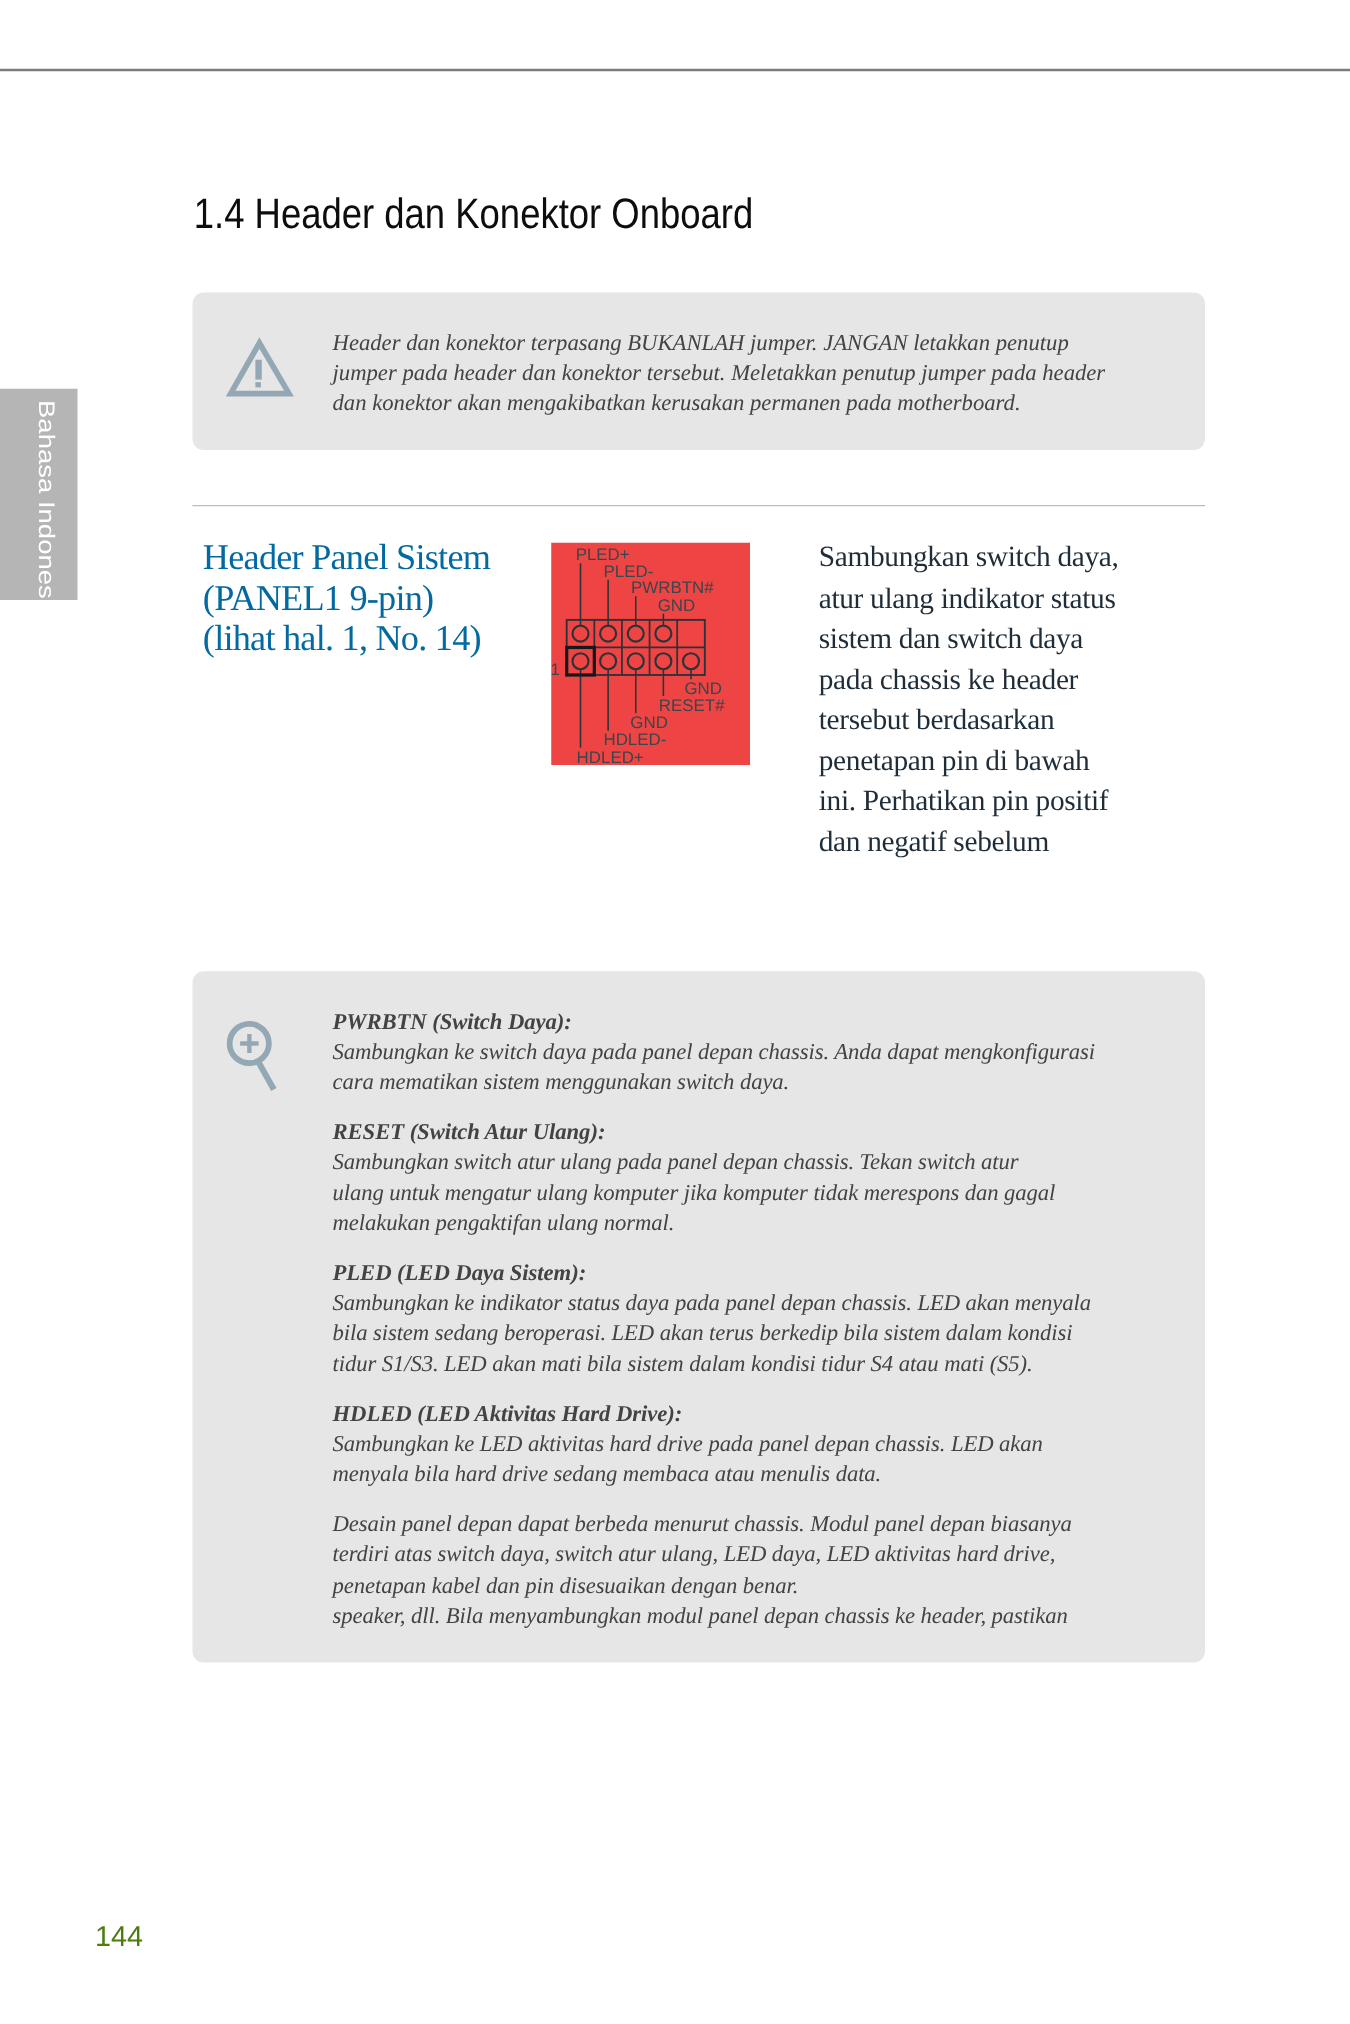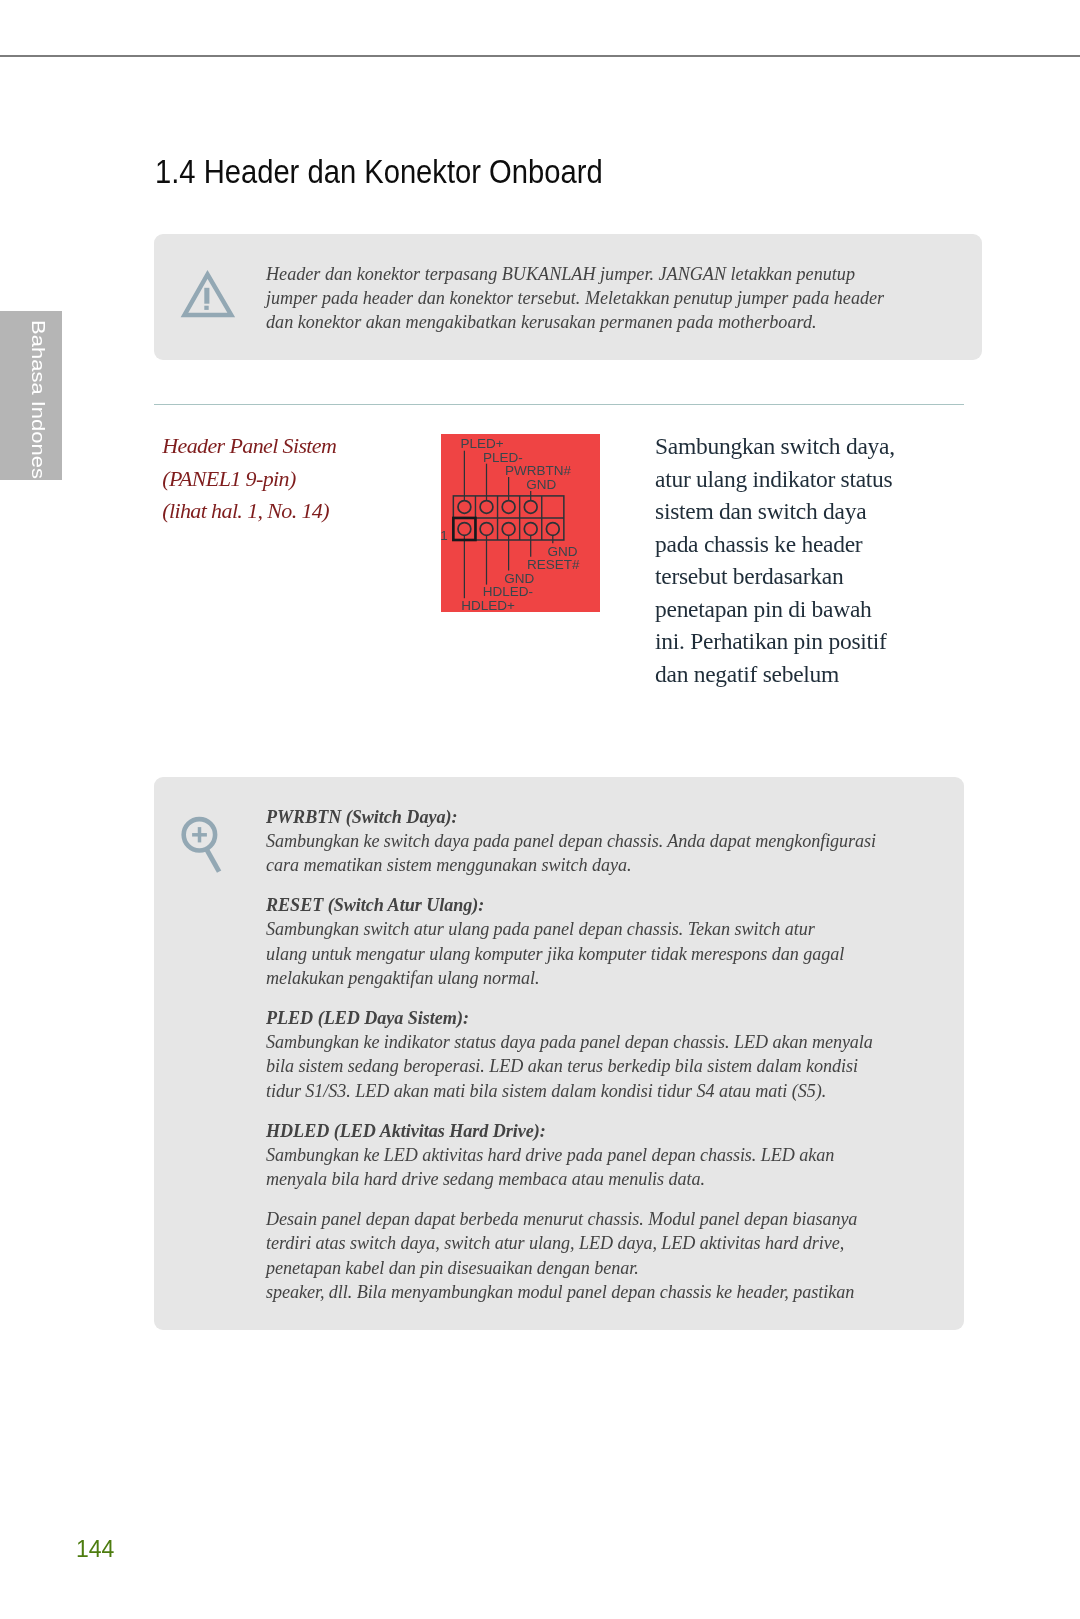--- a/index.html
+++ b/index.html
@@ -31,21 +31,21 @@
     position:absolute; left:155px; top:154px;
     font-family:"Liberation Sans", sans-serif;
     font-size:34px; color:#0d0d0d; letter-spacing:0px;
     line-height:34px; white-space:nowrap;
     transform-origin:left top;
   }
 
   .callout {
     position:absolute; background:#e6e6e6; border-radius:9px;
   }
-  .callout.warn { left:154px; top:234px; width:810px; height:126px;padding-left:18px; }
+  .callout.warn { left:154px; top:234px; width:810px; height:126px; }
   .callout.info { left:154px; top:777px; width:810px; height:553px; }
 
   .callout .body {
     position:absolute; left:112px; top:0; right:10px;
     color:#434343;
     font-family:"Liberation Serif", serif;
     font-style:italic; font-size:18.15px; line-height:24.2px;
     white-space:nowrap;
   }
   .callout.warn .body { left:112px; top:27.5px; }
@@ -54,22 +54,22 @@
   .callout.info .body .blk:last-child { margin-bottom:0; }
   .callout.info .body .hd { font-weight:bold; letter-spacing:-0.05px; }
 
   .warn-icon { position:absolute; left:24px; top:32px; width:60px; height:56px; }
   .info-icon { position:absolute; left:27px; top:39px; width:44px; height:62px; }
 
   .divider { position:absolute; left:154px; top:403.8px; width:810px; height:1.3px; background:#a9c4c3; }
 
   .col-left {
     position:absolute; left:162.3px; top:430.2px; width:300px;
-    font-size:22px; line-height:32.5px; color:#7f1d1d;
-    letter-spacing:-0.62px; white-space:nowrap;font-style:italic;
+    font-size:29px; line-height:32.5px; color:#0369a1;
+    letter-spacing:-0.62px; white-space:nowrap;
   }
   .col-right {
     position:absolute; left:655px; top:430.2px; width:340px;
     font-size:23.5px; line-height:32.5px; color:#1f2d39;
     letter-spacing:-0.27px; white-space:nowrap;
   }
 
   .diagram { position:absolute; left:441px; top:434px; width:159px; height:178px; background:#ef4444; }
   .diagram-svg { display:block; overflow:visible; }
 

